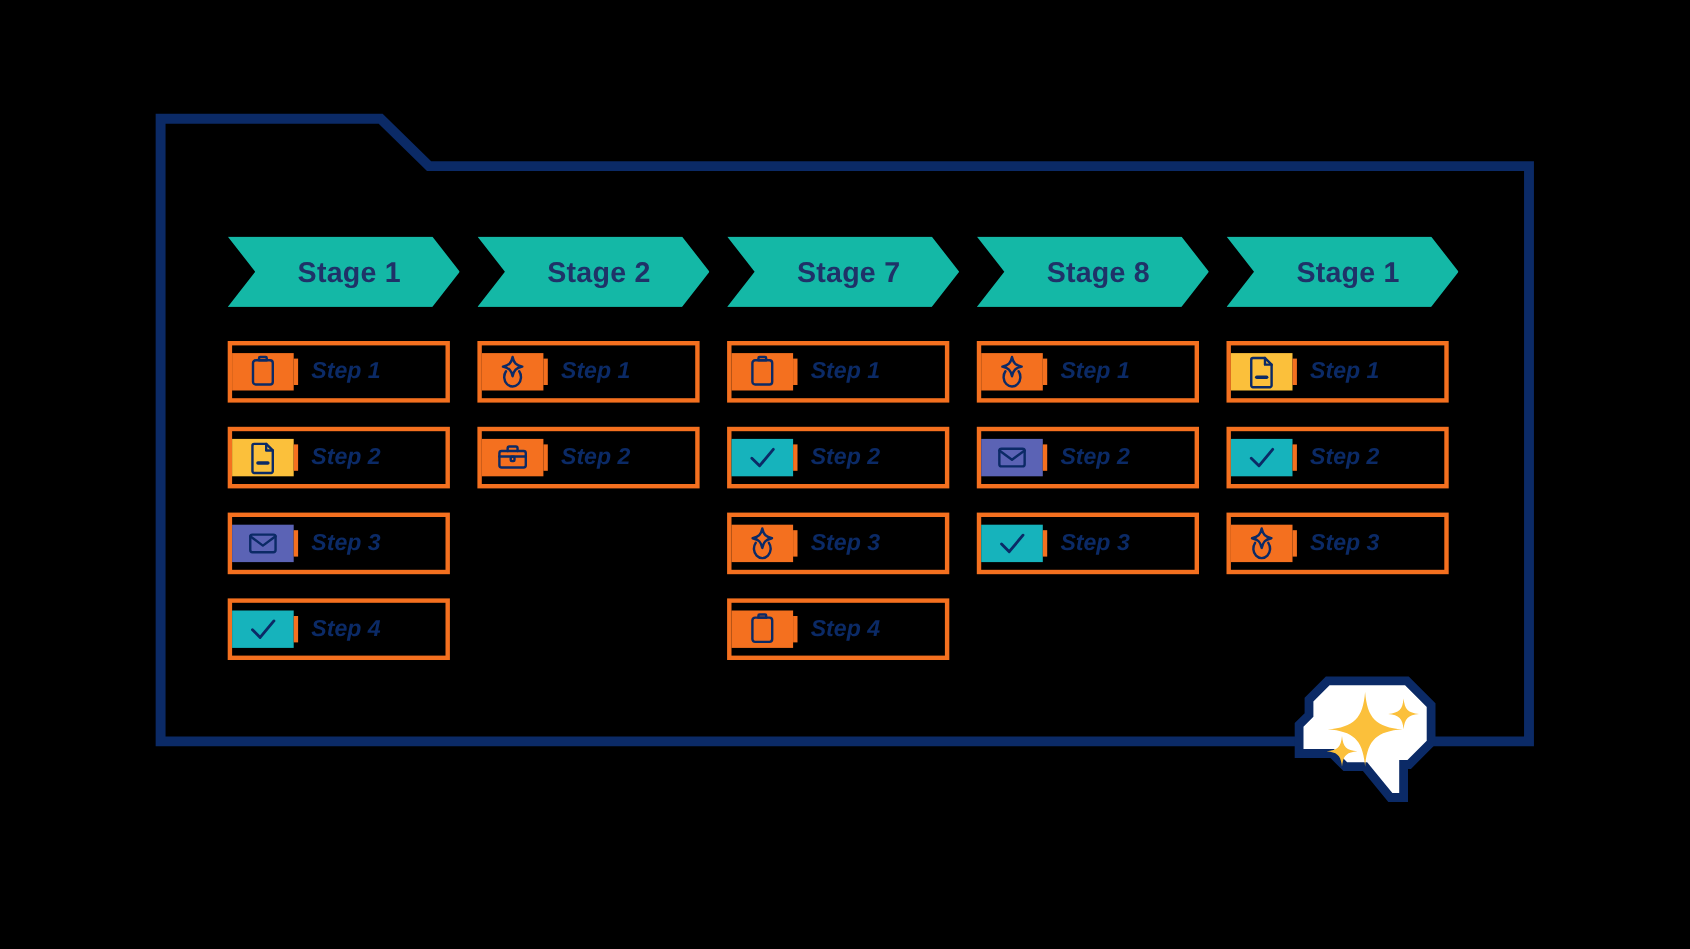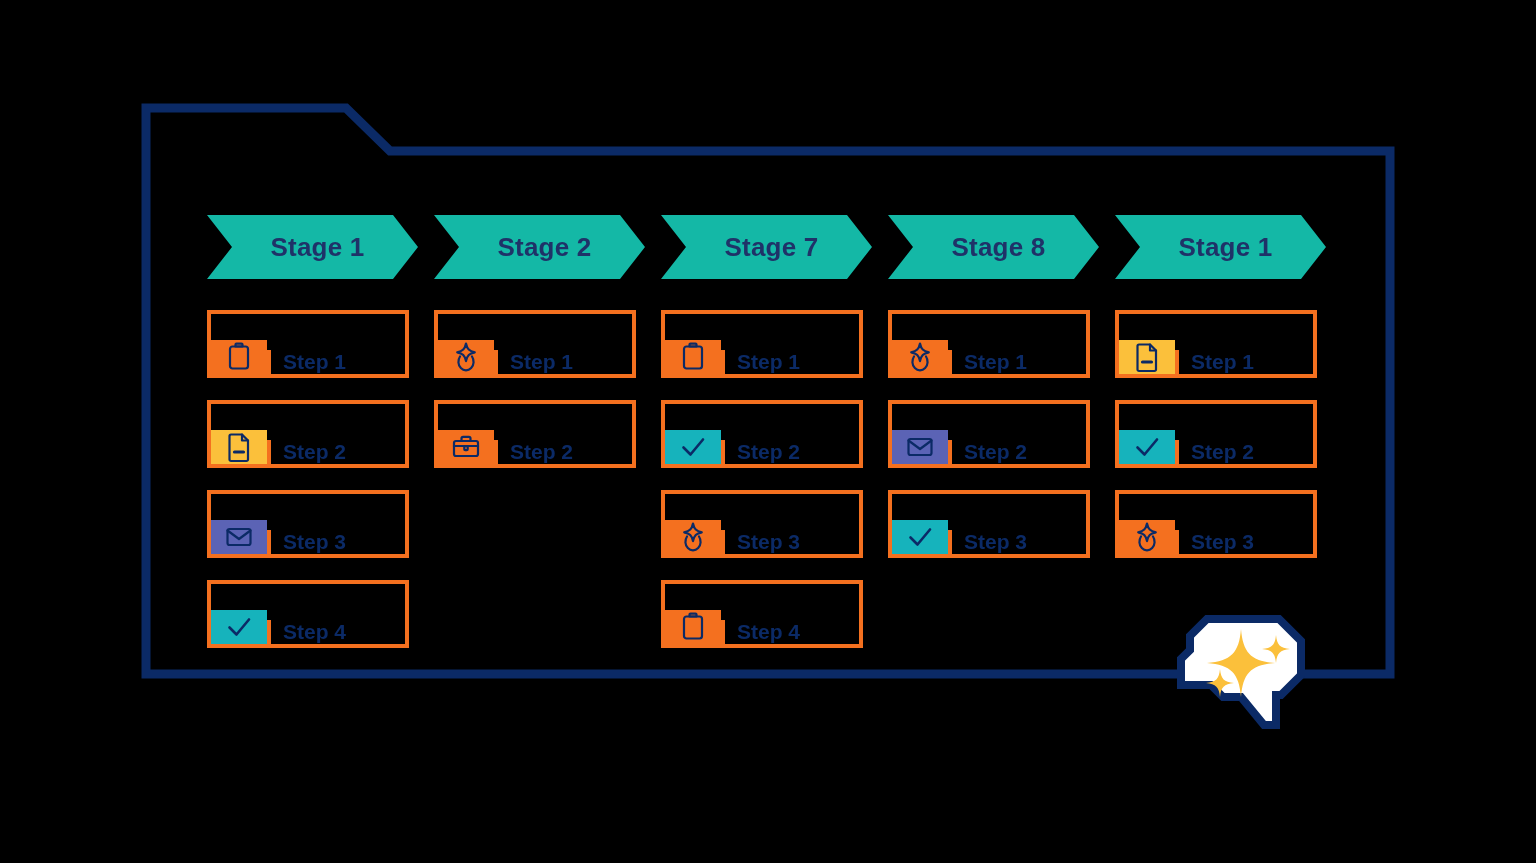--- a/index.html
+++ b/index.html
@@ -63,27 +63,28 @@
   
   .steps {
     position: absolute;
     top: 95px;
     left: 0;
     width: 202px;
   }
   .step-box {
     position: relative;
     width: 202px;
-    height: 68px;
+    height: 56px;
     box-sizing: border-box;
     border: 4px solid #F4701F;
     background: transparent;
     display: flex;
-    align-items: flex-end;
+    align-items: center;
     margin-bottom: 22px;
+    font-style: italic;
   }
   .step-icon {
     flex: 0 0 56px;
     width: 56px;
     display: flex;
     align-items: center;
     justify-content: center;
   }
   .step-icon svg { display: block; }
   .step-label-wrap {

